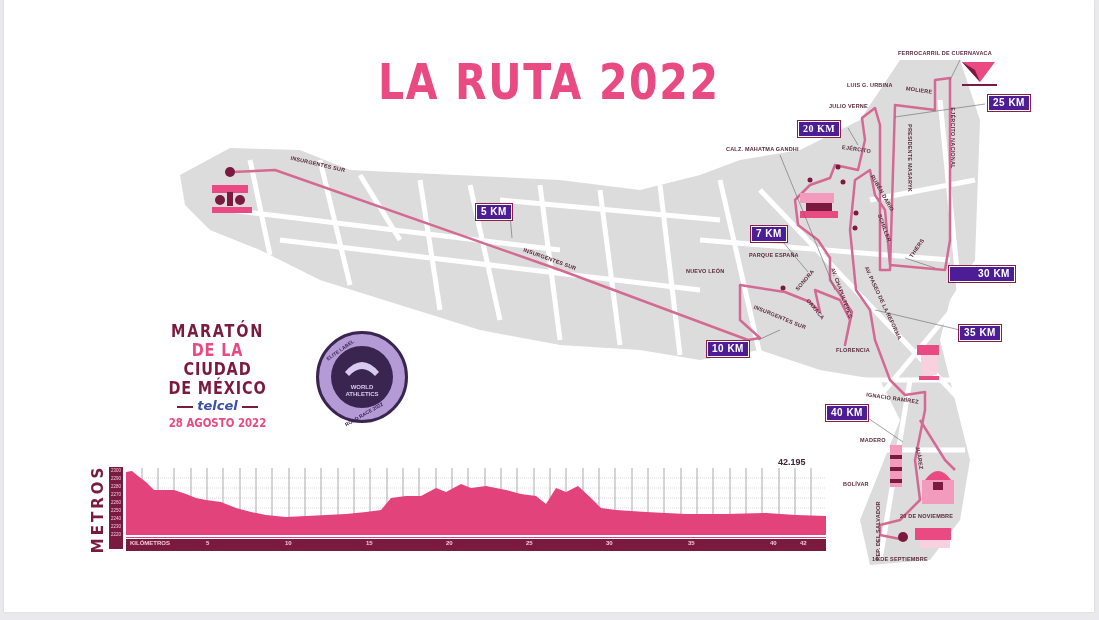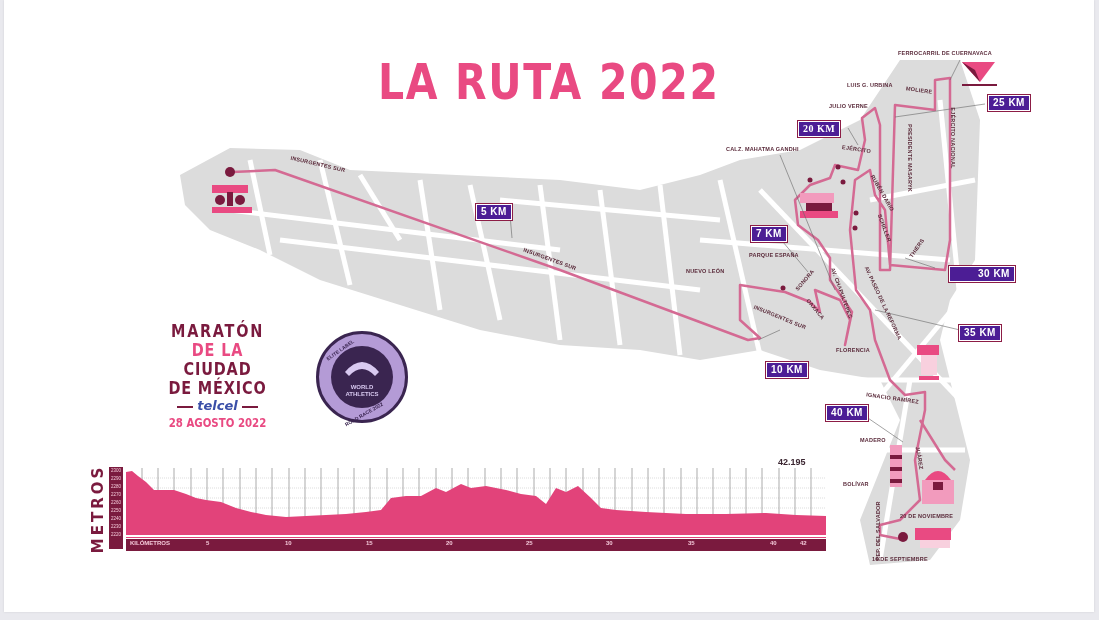--- a/index.html
+++ b/index.html
@@ -131,21 +131,21 @@
     <line x1="960" y1="330" x2="875" y2="310"></line>
     <line x1="862" y1="414" x2="903" y2="442"></line>
     <line x1="780" y1="155" x2="835" y2="290"></line>
     <line x1="960" y1="60" x2="950" y2="80"></line>
   </g>
 </svg>
 
 <div class="title">LA RUTA 2022</div>
 
 <div class="km" style="left:476px;top:204px;">5 KM</div>
-<div class="km" style="left:766px;top:341px;margin-top:21px;">10 KM</div>
+<div class="km" style="left:707px;top:341px;">10 KM</div>
 <div class="km" style="left:751px;top:226px;">7 KM</div>
 <div class="km" style="left:798px;top:121px;font-family:Liberation Serif, serif;">20 KM</div>
 <div class="km" style="left:988px;top:95px;">25 KM</div>
 <div class="km" style="left:949px;top:266px;padding-left:28px;">30 KM</div>
 <div class="km" style="left:959px;top:325px;">35 KM</div>
 <div class="km" style="left:826px;top:405px;">40 KM</div>
 
 <div class="street" style="left:290px;top:161px;transform:rotate(13deg);">INSURGENTES SUR</div>
 <div class="street" style="left:522px;top:256px;transform:rotate(20deg);">INSURGENTES SUR</div>
 <div class="street" style="left:752px;top:314px;transform:rotate(22deg);">INSURGENTES SUR</div>

